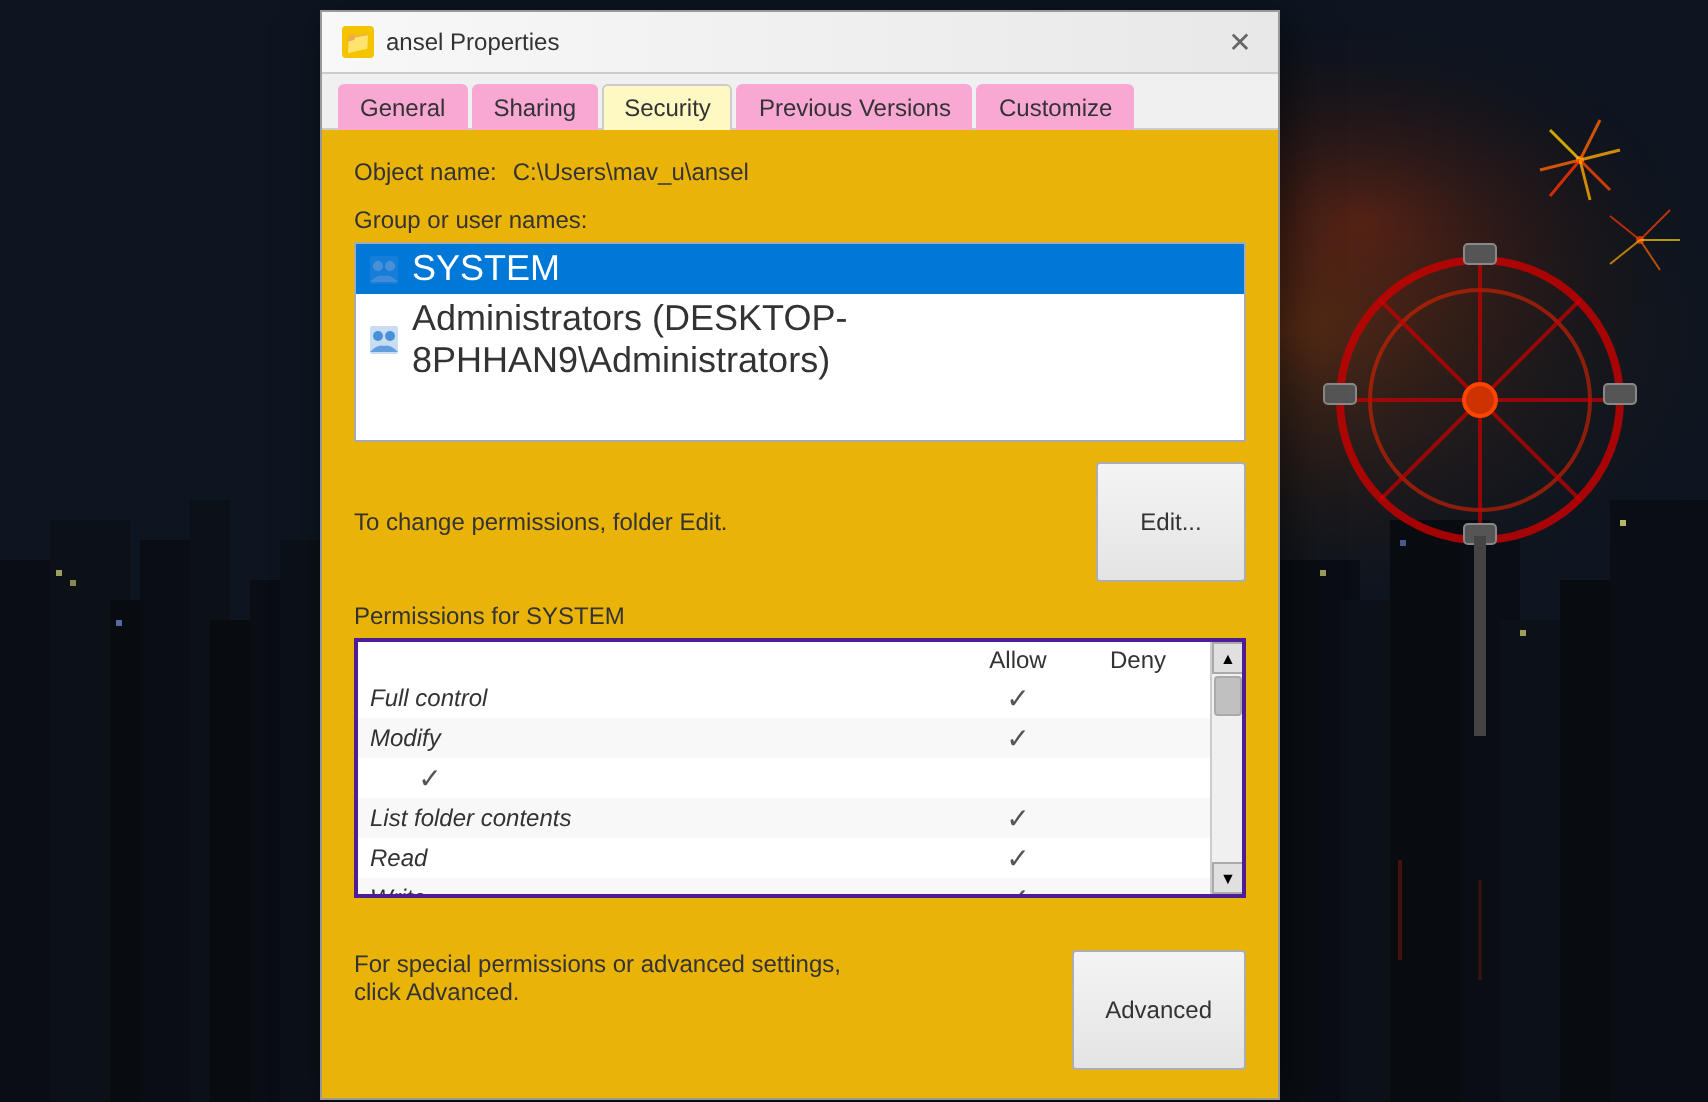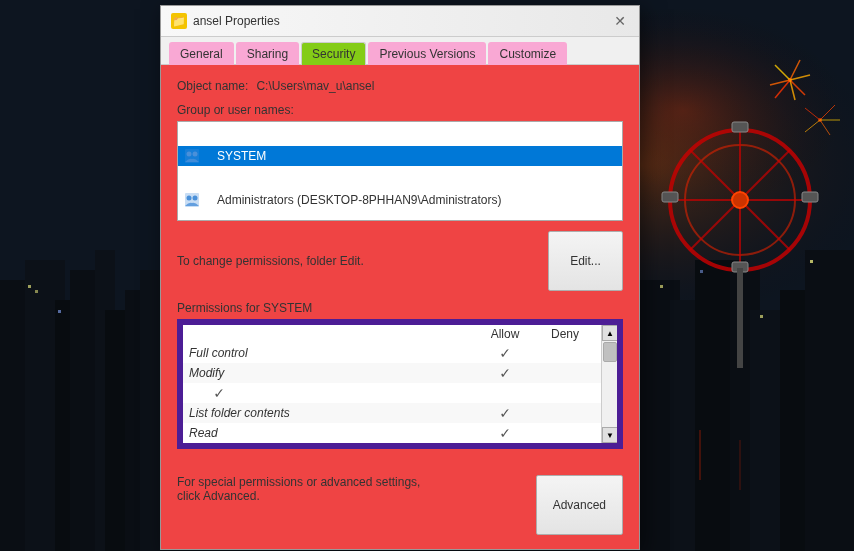--- a/index.html
+++ b/index.html
@@ -99,31 +99,31 @@
       font-size: 12px;
       color: #333;
       background: #f9a8d4;
       margin-right: 2px;
       border-radius: 3px 3px 0 0;
       position: relative;
       top: 1px;
     }
 
     .tab.active {
-      background: #84cc16;
+      background: #fef9c3;
       border-color: #ccc;
       border-bottom-color: #f0f0f0;
       font-weight: 500;
       z-index: 1;
     }
 
     
     .dialog-content {
       padding: 14px 16px;
-      background: #ef4444;
+      background: #eab308;
     }
 
     .field-row {
       display: flex;
       align-items: center;
       margin-bottom: 10px;
     }
 
     .field-label {
       color: #333;
@@ -149,24 +149,23 @@
       height: 100px;
       overflow-y: auto;
       margin-bottom: 10px;
     }
 
     .user-item {
       display: flex;
       align-items: center;
       padding: 2px 6px;
       cursor: pointer;
-      font-size: 12px;
-      color: #333;
-      gap: 17px;
-      margin-top: 24px;
+      font-size: 18px;
+      color: #333;
+      gap: 6px;
     }
 
     .user-item.selected {
       background: #0078d7;
       color: white;
     }
 
     .user-icon {
       width: 16px;
       height: 16px;
@@ -201,21 +200,21 @@
       margin-bottom: 22px;
     }
 
     .permissions-header {
       font-size: 12px;
       color: #333;
       margin-bottom: 4px;
     }
 
     .permissions-table-wrapper {
-      border: 6px solid #4c1d95;
+      border: 2px solid #4c1d95;
       background: white;
       height: 130px;
       overflow-y: auto;
       position: relative;
     }
 
     .perm-header-row {
       display: flex;
       padding: 2px 6px;
       font-size: 12px;

